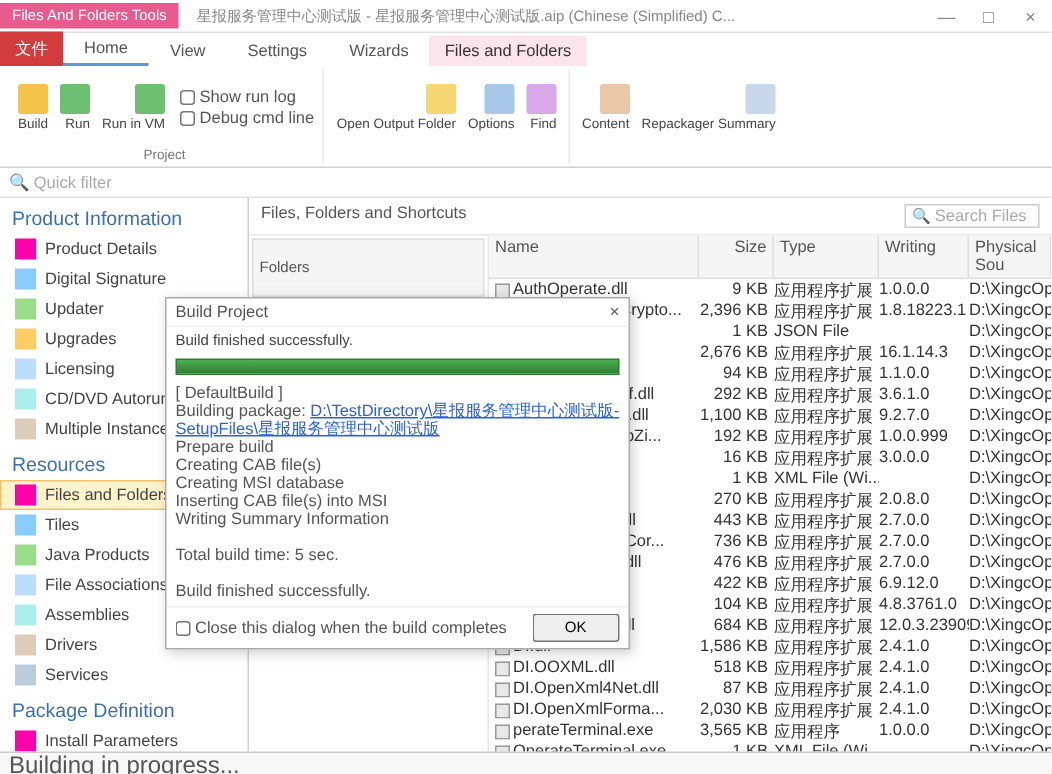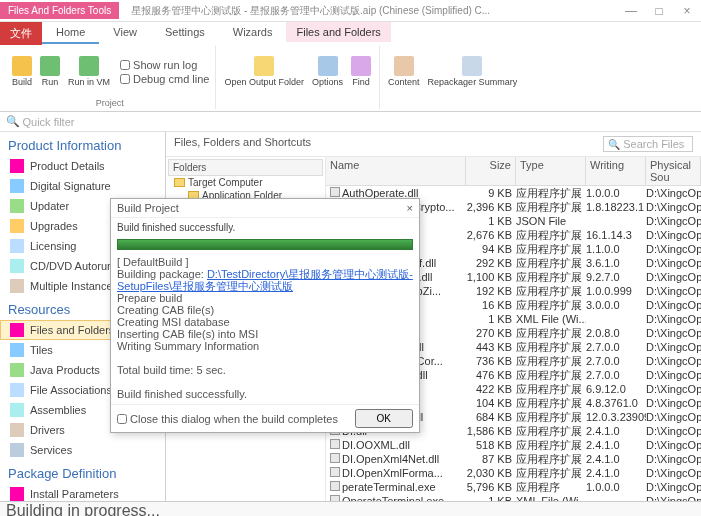--- a/index.html
+++ b/index.html
@@ -2,56 +2,56 @@
 <html><head>
 <meta charset="utf-8">
 <style>
 *{box-sizing:border-box;margin:0;padding:0;font-family:"Segoe UI",Tahoma,sans-serif;font-size:11px}
 body{width:701px;height:516px;background:#fff;overflow:hidden;position:relative}
 .titlebar{height:22px;background:#fff;display:flex;align-items:center;border-bottom:1px solid #e0e0e0}
 .titlebar .fat{background:#e85b8f;color:#fff;padding:3px 8px;font-size:10px}
 .titlebar .tt{color:#888;font-size:10px;margin-left:12px;flex:1;white-space:nowrap;overflow:hidden}
 .winctrl{display:flex}
 .winctrl span{width:28px;text-align:center;color:#888;font-size:12px}
-.menubar{height:22px;display:flex;align-items:flex-start;background:#fff}
+.menubar{height:22px;display:flex;align-items:flex-end;background:#fff}
 .menubar .red{background:#d23c3c;color:#fff;padding:4px 10px}
 .menubar .tab{padding:4px 14px;color:#555}
 .menubar .tab.act{border-bottom:2px solid #5b9bd5}
 .menubar .ff{background:#fce4ec;color:#333;padding:4px 10px}
 .ribbon{height:68px;border-bottom:1px solid #d0d0d0;display:flex;padding:2px 4px;background:#fff}
 .rgroup{display:flex;flex-direction:column;align-items:center;padding:0 6px;border-right:1px solid #e8e8e8}
 .rgroup .icons{display:flex;gap:4px;flex:1;align-items:center}
 .rgroup .lbl{font-size:9px;color:#777;padding:1px 0}
-.ricon{display:flex;flex-direction:column;align-items:center;gap:1px;padding:2px}
+.ricon{display:flex;flex-direction:column;align-items:flex-end;gap:1px;padding:2px}
 .ricon .box{width:20px;height:20px;border-radius:2px}
 .ricon .t{font-size:9px;color:#444}
 .cbline{display:flex;align-items:center;gap:3px;font-size:9px;color:#555}
 .cbline input{width:10px;height:10px}
 .quickf{height:20px;border-bottom:1px solid #e0e0e0;display:flex;align-items:center;padding:0 6px;color:#aaa;font-size:10px}
 .content{display:flex;height:384px}
 .leftpanel{width:205px;border-right:1px solid #d0d0d0;overflow:hidden}
 .section-h{color:#3b6fb6;font-size:13px;padding:6px 8px 3px;font-weight:400}
 .navitem{display:flex;align-items:center;gap:6px;padding:3px 10px;color:#444;font-size:11px}
 .navitem .ic{width:14px;height:14px;display:inline-block}
 .navitem.sel{background:#fff3cd;border:1px solid #f0c36d;padding:2px 9px}
 .rightpanel{flex:1;display:flex;flex-direction:column}
 .rtitle{padding:4px 8px;color:#555;font-size:11px;border-bottom:1px solid #e8e8e8;display:flex;justify-content:space-between}
 .rtitle .srch{color:#aaa;font-size:10px;border:1px solid #ccc;padding:1px 4px;width:90px}
 .rbody{flex:1;display:flex}
 .tree{width:160px;border-right:1px solid #e8e8e8;padding:2px}
-.tree .hdr{background:#f5f5f5;border:1px solid #ddd;padding:2px 4px;font-size:10px;color:#555}
+.tree .hdr{background:#f5f5f5;border:1px solid #ddd;padding:13px 4px;font-size:10px;color:#555}
 .tnode{padding:1px 2px 1px 6px;font-size:10px;color:#444;white-space:nowrap;display:flex;align-items:center;gap:3px}
 .tnode.sel{background:#cde6f7}
 .tnode.blue{color:#4a7bc0}
 .fic{width:11px;height:9px;background:#f7d774;border:1px solid #d4a82e;display:inline-block}
 .filelist{flex:1;overflow:hidden}
 .flhdr{display:flex;background:#f5f5f5;border-bottom:1px solid #ddd;font-size:10px;color:#555}
 .flhdr span{padding:2px 4px;border-right:1px solid #ddd}
 .frow{display:flex;font-size:10px;color:#333;padding:0 0;height:14px;align-items:center}
-.frow .c1{width:140px;padding-left:4px;display:flex;align-items:flex-start;gap:2px;white-space:nowrap;overflow:hidden}
+.frow .c1{width:140px;padding-left:4px;display:flex;align-items:flex-end;gap:2px;white-space:nowrap;overflow:hidden}
 .frow .c2{width:50px;text-align:right;padding-right:4px}
 .frow .c3{width:70px;white-space:nowrap;overflow:hidden}
 .frow .c4{width:60px;white-space:nowrap;overflow:hidden}
 .frow .c5{width:55px;white-space:nowrap;overflow:hidden;color:#333}
 .dllico{width:10px;height:10px;background:#e8e8e8;border:1px solid #999;display:inline-block}
 .status{position:absolute;bottom:0;left:0;right:0;height:15px;border-top:1px solid #ccc;padding:0 6px;font-size:16px;color:#555;background:#f8f8f8}
 
 .dialog{position:absolute;left:110px;top:198px;width:310px;background:#fff;border:1px solid #aaa;box-shadow:2px 2px 8px rgba(0,0,0,0.2);z-index:50}
 .dialog .dh{padding:3px 6px;font-size:10px;color:#555;display:flex;justify-content:space-between;border-bottom:1px solid #eee}
 .dialog .msg{padding:4px 6px;font-size:10px;color:#444}
@@ -341,21 +341,21 @@
             </div>
             <div class="frow">
               <span class="c1"><span class="dllico"></span>DI.OpenXmlForma...</span>
               <span class="c2">2,030 KB</span>
               <span class="c3">应用程序扩展</span>
               <span class="c4">2.4.1.0</span>
               <span class="c5">D:\XingcOpe</span>
             </div>
             <div class="frow">
               <span class="c1"><span class="dllico"></span>perateTerminal.exe</span>
-              <span class="c2">5,796 KB</span>
+              <span class="c2">3,565 KB</span>
               <span class="c3">应用程序</span>
               <span class="c4">1.0.0.0</span>
               <span class="c5">D:\XingcOpe</span>
             </div>
             <div class="frow">
               <span class="c1"><span class="dllico"></span>OperateTerminal.exe...</span>
               <span class="c2">1 KB</span>
               <span class="c3">XML File (Wi...</span>
               <span class="c4"></span>
               <span class="c5">D:\XingcOpe</span>

